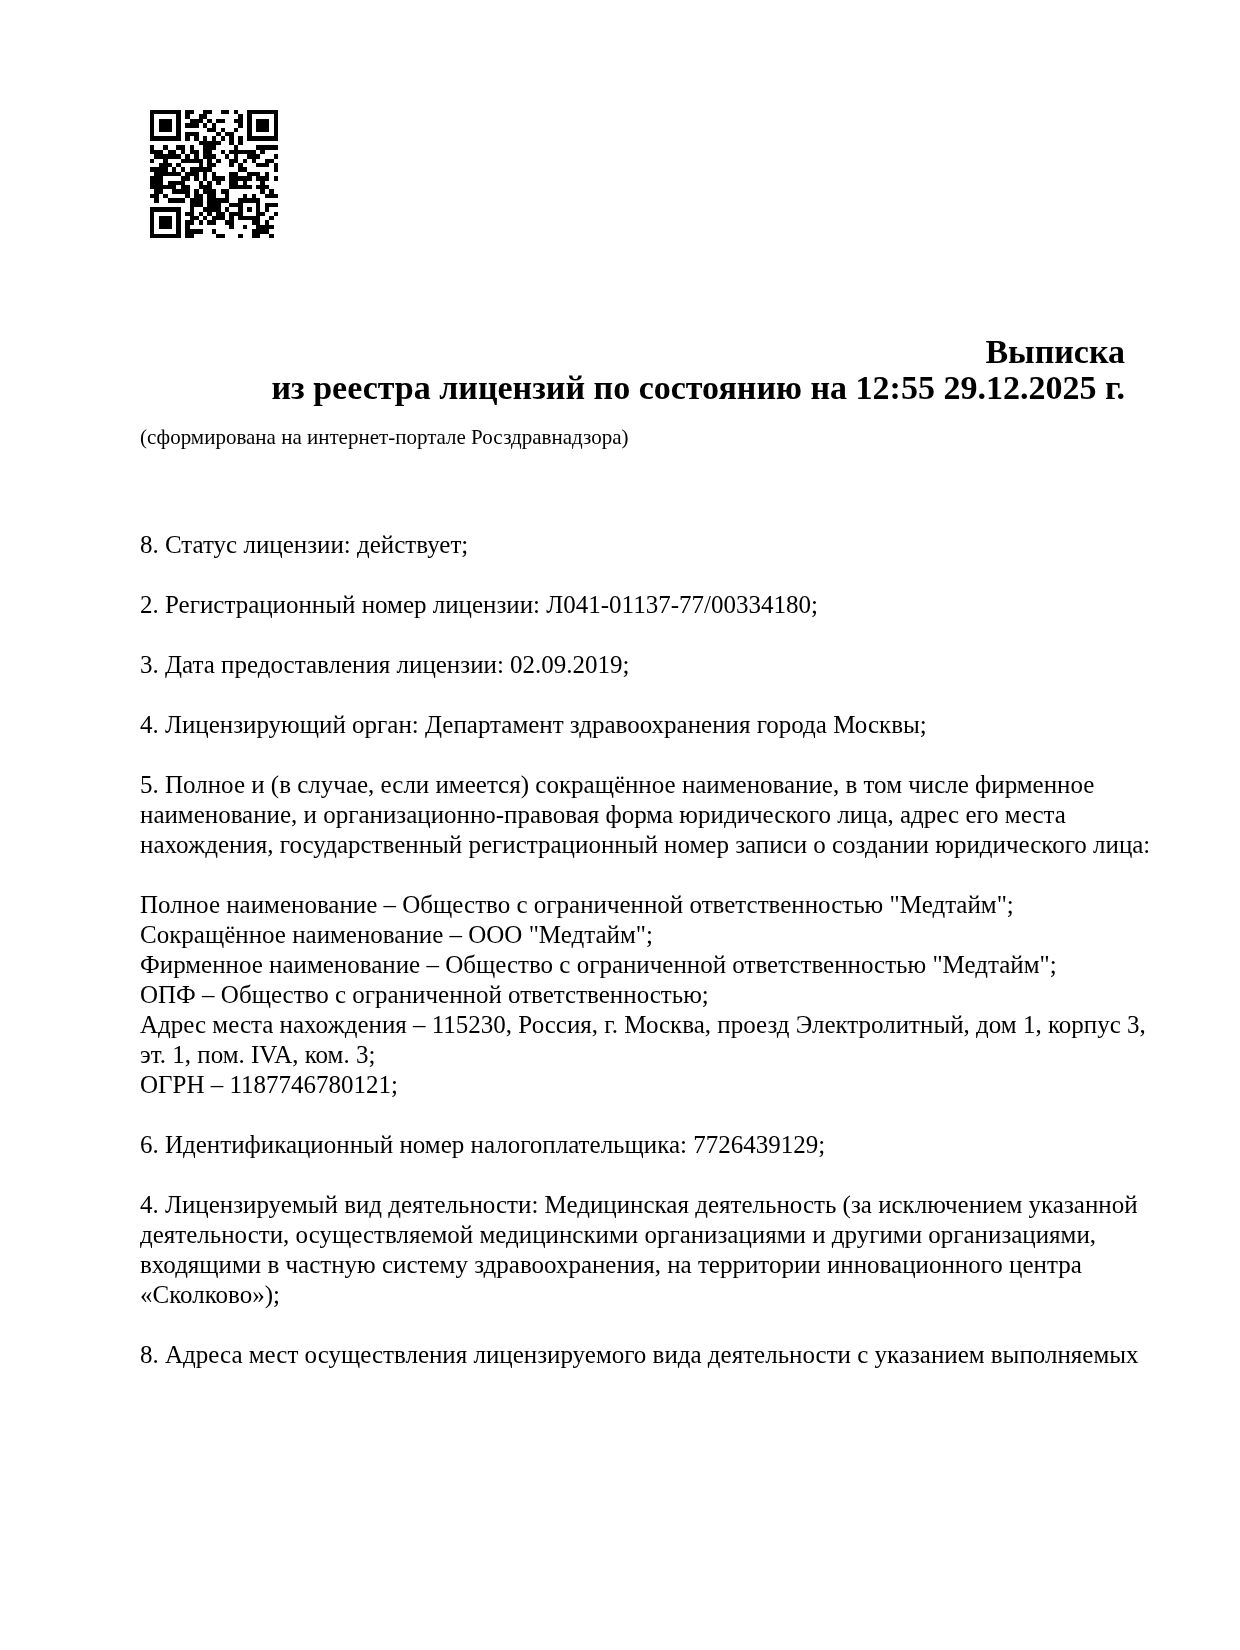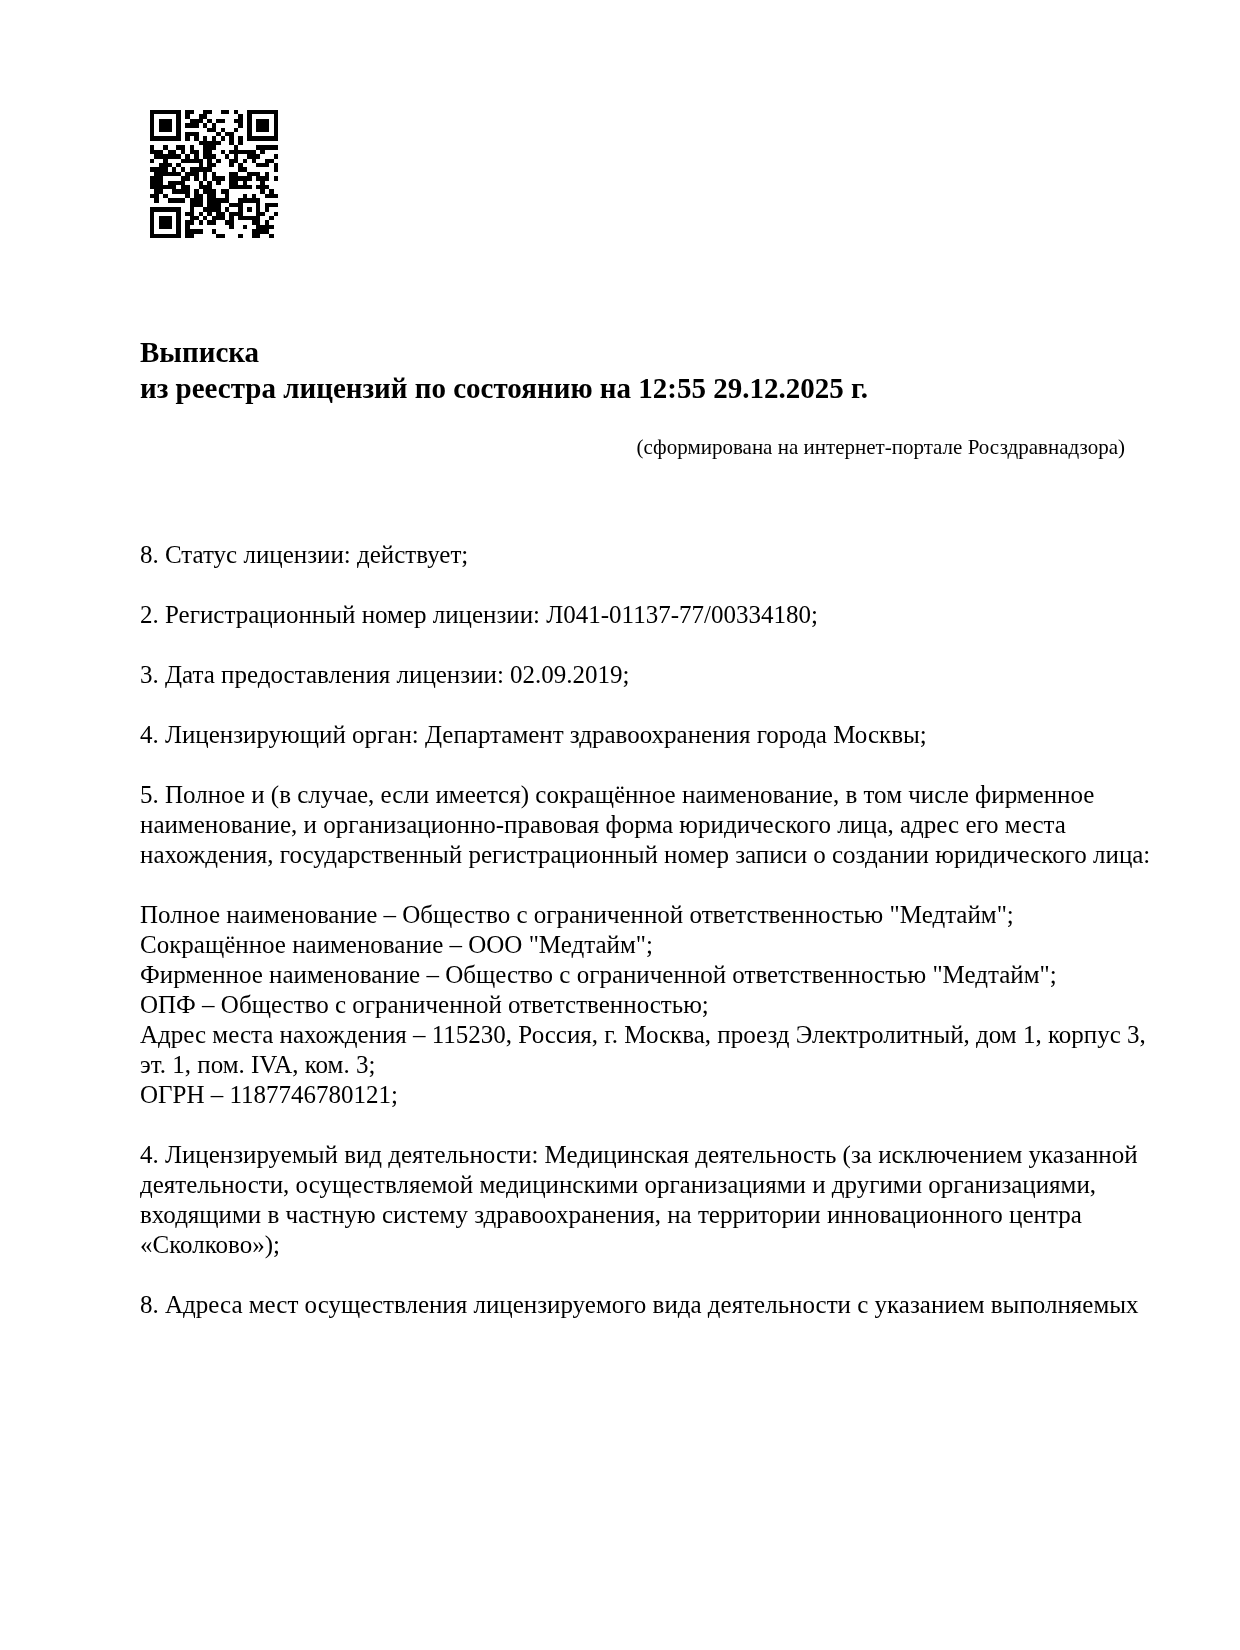--- a/index.html
+++ b/index.html
@@ -19,31 +19,31 @@
     position: absolute;
     left: 150px; top: 110px;
     width: 128px; height: 128px;
   }
   .qr svg { display: block; width: 128px; height: 128px; shape-rendering: crispEdges; }
   .doc {
     padding: 0 115px 0 140px;
   }
   .title {
     margin-top: 334px;
-    font-size: 29px;
+    font-size: 34px;
     font-weight: bold;
     line-height: 36px;
-    text-align: left;
+    text-align: right;
     white-space: nowrap;
   }
   .note {
-    margin-top: 28px;
+    margin-top: 18px;
     font-size: 21px;
     line-height: 26px;
-    text-align: right;
+    text-align: left;
     white-space: nowrap;
   }
   .content {
     margin-top: 80px;
   }
   .para {
     font-size: 25px;
     line-height: 30px;
     margin: 0 0 30px 0;
   }
@@ -524,20 +524,23 @@
         <div class="para">
           <div class="line">Полное наименование – Общество с ограниченной ответственностью "Медтайм";</div>
           <div class="line">Сокращённое наименование – ООО "Медтайм";</div>
           <div class="line">Фирменное наименование – Общество с ограниченной ответственностью "Медтайм";</div>
           <div class="line">ОПФ – Общество с ограниченной ответственностью;</div>
           <div class="line">Адрес места нахождения – 115230, Россия, г. Москва, проезд Электролитный, дом 1, корпус 3,</div>
           <div class="line">эт. 1, пом. IVA, ком. 3;</div>
           <div class="line">ОГРН – 1187746780121;</div>
         </div>
         <div class="para">
+          <div class="line">6. Идентификационный номер налогоплательщика: 7726439129;</div>
+        </div>
+        <div class="para">
           <div class="line">4. Лицензируемый вид деятельности: Медицинская деятельность (за исключением указанной</div>
           <div class="line">деятельности, осуществляемой медицинскими организациями и другими организациями,</div>
           <div class="line">входящими в частную систему здравоохранения, на территории инновационного центра</div>
           <div class="line">«Сколково»);</div>
         </div>
         <div class="para">
           <div class="line">8. Адреса мест осуществления лицензируемого вида деятельности с указанием выполняемых</div>
         </div>
       </div>
   </div>

